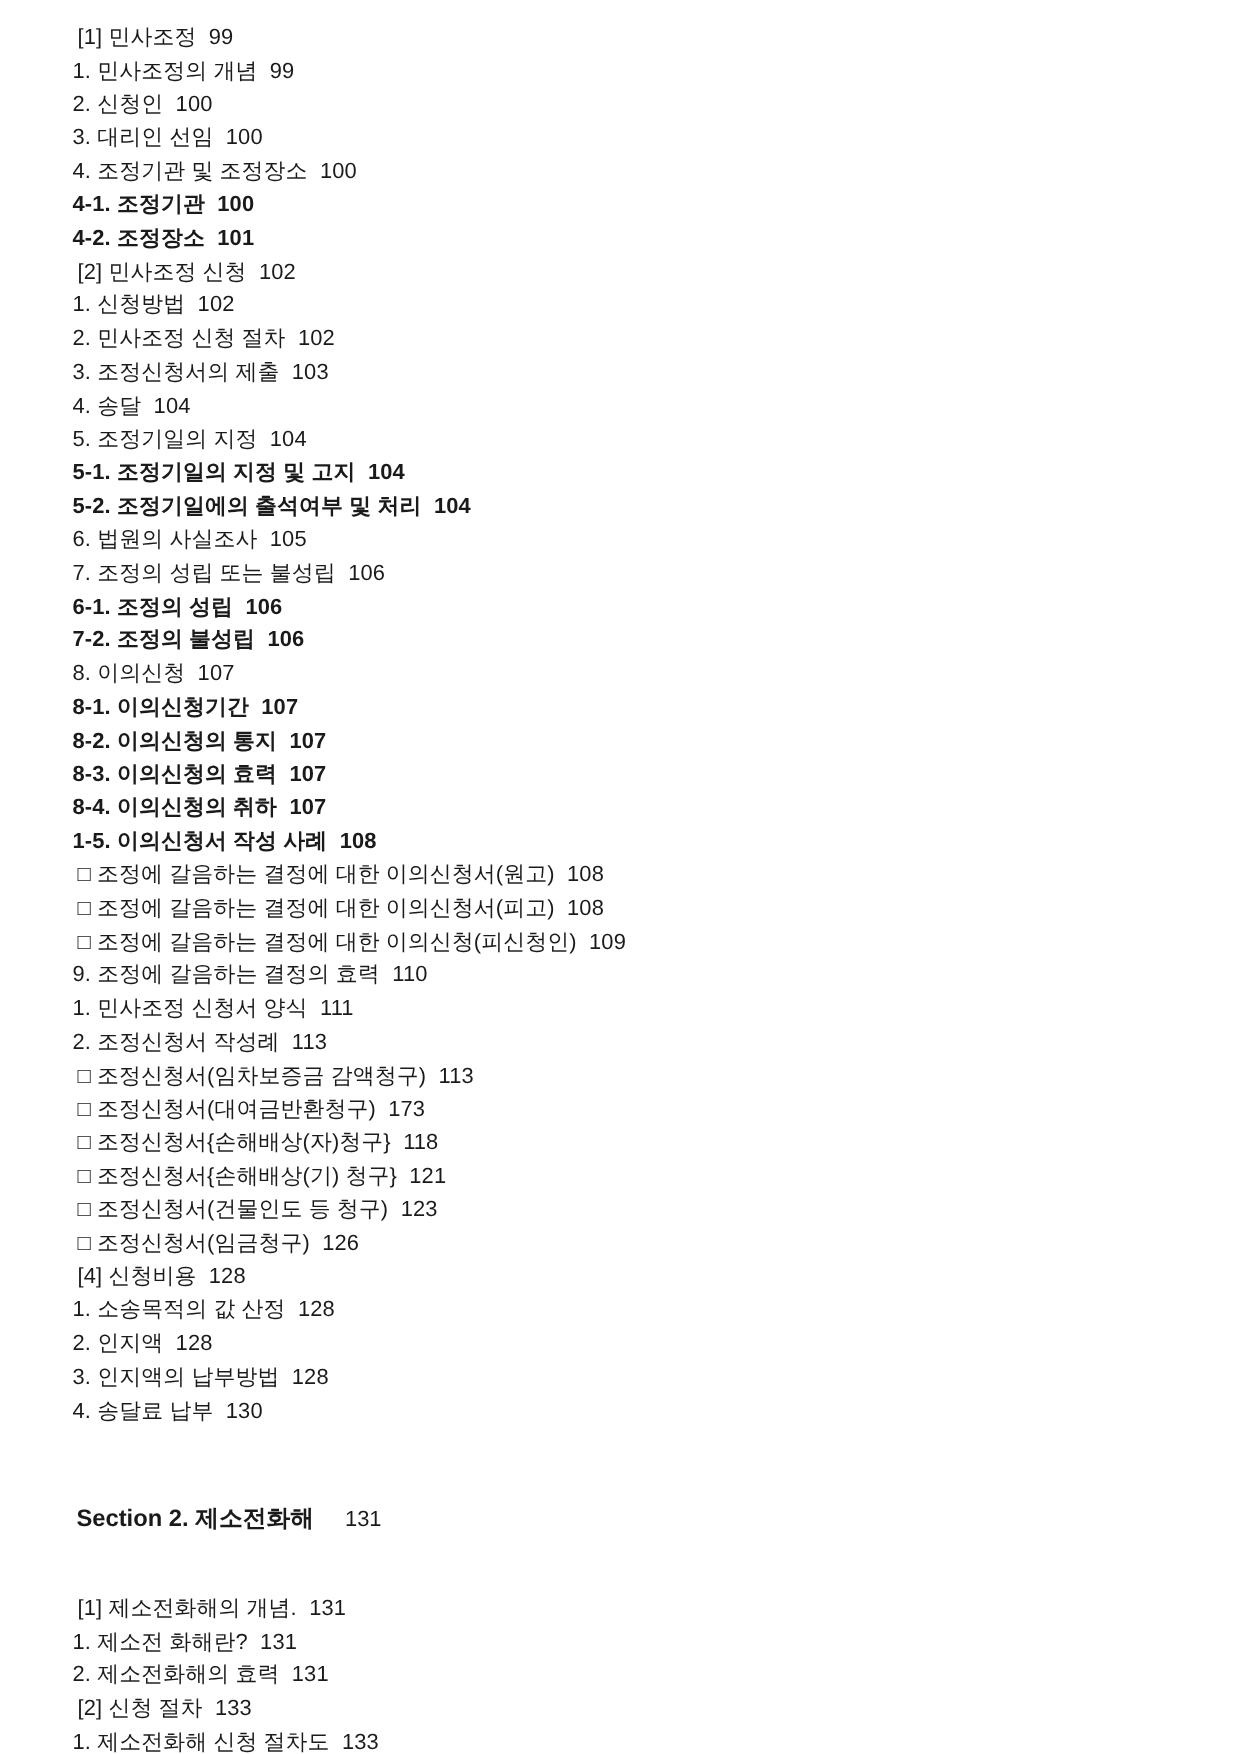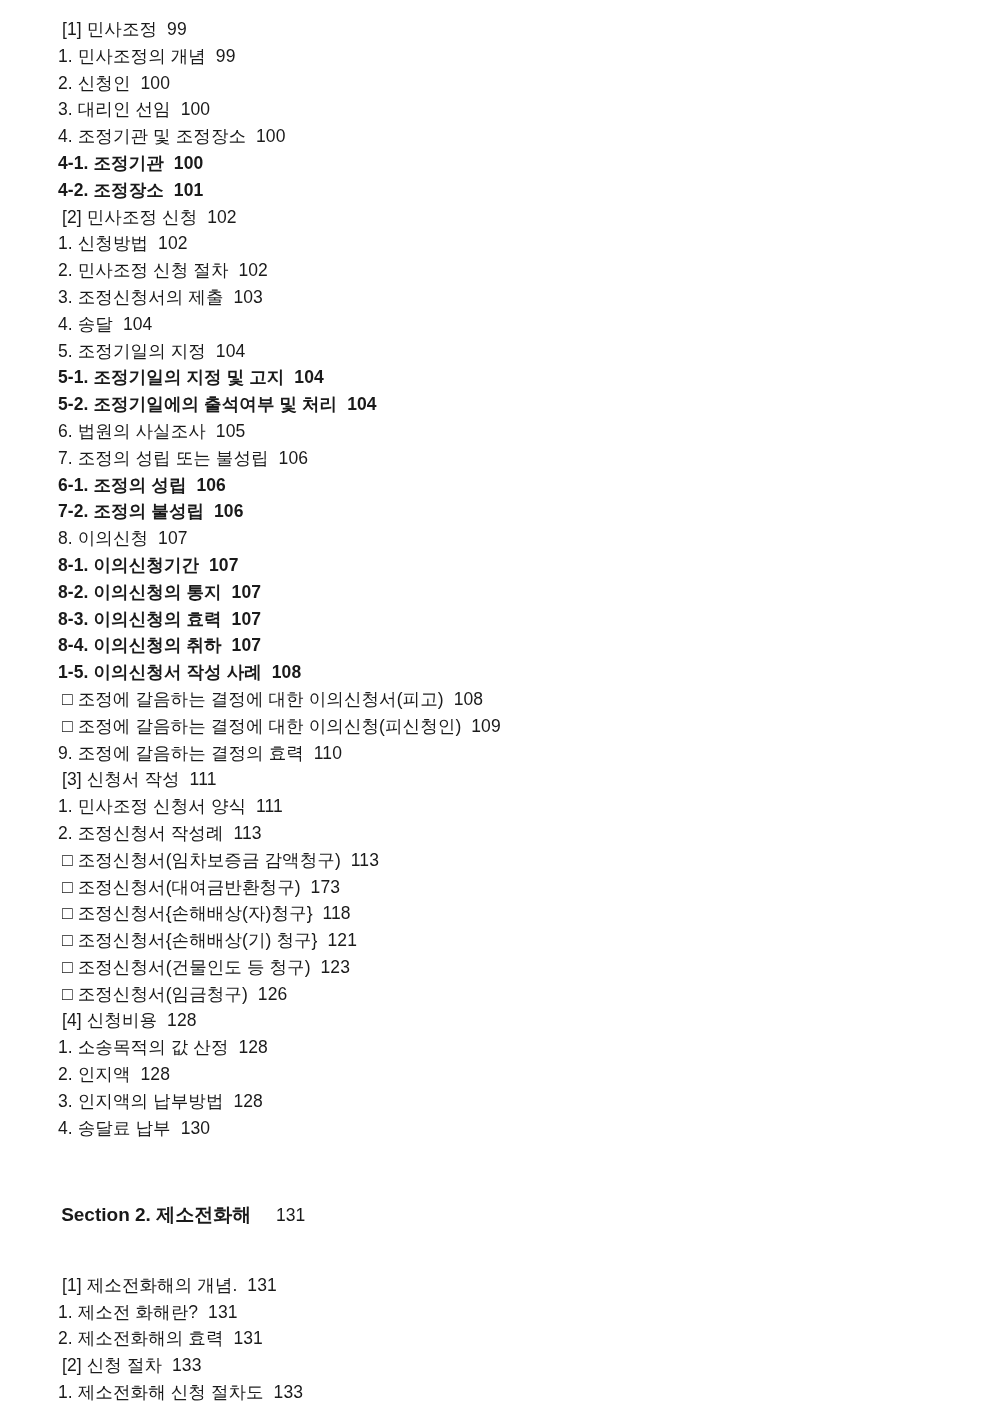--- a/index.html
+++ b/index.html
@@ -76,24 +76,24 @@
       <li class="toc-line lvl-num">6. 법원의 사실조사  105</li>
       <li class="toc-line lvl-num">7. 조정의 성립 또는 불성립  106</li>
       <li class="toc-line lvl-sub">6-1. 조정의 성립  106</li>
       <li class="toc-line lvl-sub">7-2. 조정의 불성립  106</li>
       <li class="toc-line lvl-num">8. 이의신청  107</li>
       <li class="toc-line lvl-sub">8-1. 이의신청기간  107</li>
       <li class="toc-line lvl-sub">8-2. 이의신청의 통지  107</li>
       <li class="toc-line lvl-sub">8-3. 이의신청의 효력  107</li>
       <li class="toc-line lvl-sub">8-4. 이의신청의 취하  107</li>
       <li class="toc-line lvl-sub">1-5. 이의신청서 작성 사례  108</li>
+      <li class="toc-line lvl-box">□ 조정에 갈음하는 결정에 대한 이의신청서(원고)  108</li>
       <li class="toc-line lvl-box">□ 조정에 갈음하는 결정에 대한 이의신청서(피고)  108</li>
       <li class="toc-line lvl-box">□ 조정에 갈음하는 결정에 대한 이의신청(피신청인)  109</li>
       <li class="toc-line lvl-num">9. 조정에 갈음하는 결정의 효력  110</li>
-      <li class="toc-line lvl-bracket">[3] 신청서 작성  111</li>
       <li class="toc-line lvl-num">1. 민사조정 신청서 양식  111</li>
       <li class="toc-line lvl-num">2. 조정신청서 작성례  113</li>
       <li class="toc-line lvl-box">□ 조정신청서(임차보증금 감액청구)  113</li>
       <li class="toc-line lvl-box">□ 조정신청서(대여금반환청구)  173</li>
       <li class="toc-line lvl-box">□ 조정신청서{손해배상(자)청구}  118</li>
       <li class="toc-line lvl-box">□ 조정신청서{손해배상(기) 청구}  121</li>
       <li class="toc-line lvl-box">□ 조정신청서(건물인도 등 청구)  123</li>
       <li class="toc-line lvl-box">□ 조정신청서(임금청구)  126</li>
       <li class="toc-line lvl-bracket">[4] 신청비용  128</li>
       <li class="toc-line lvl-num">1. 소송목적의 값 산정  128</li>

